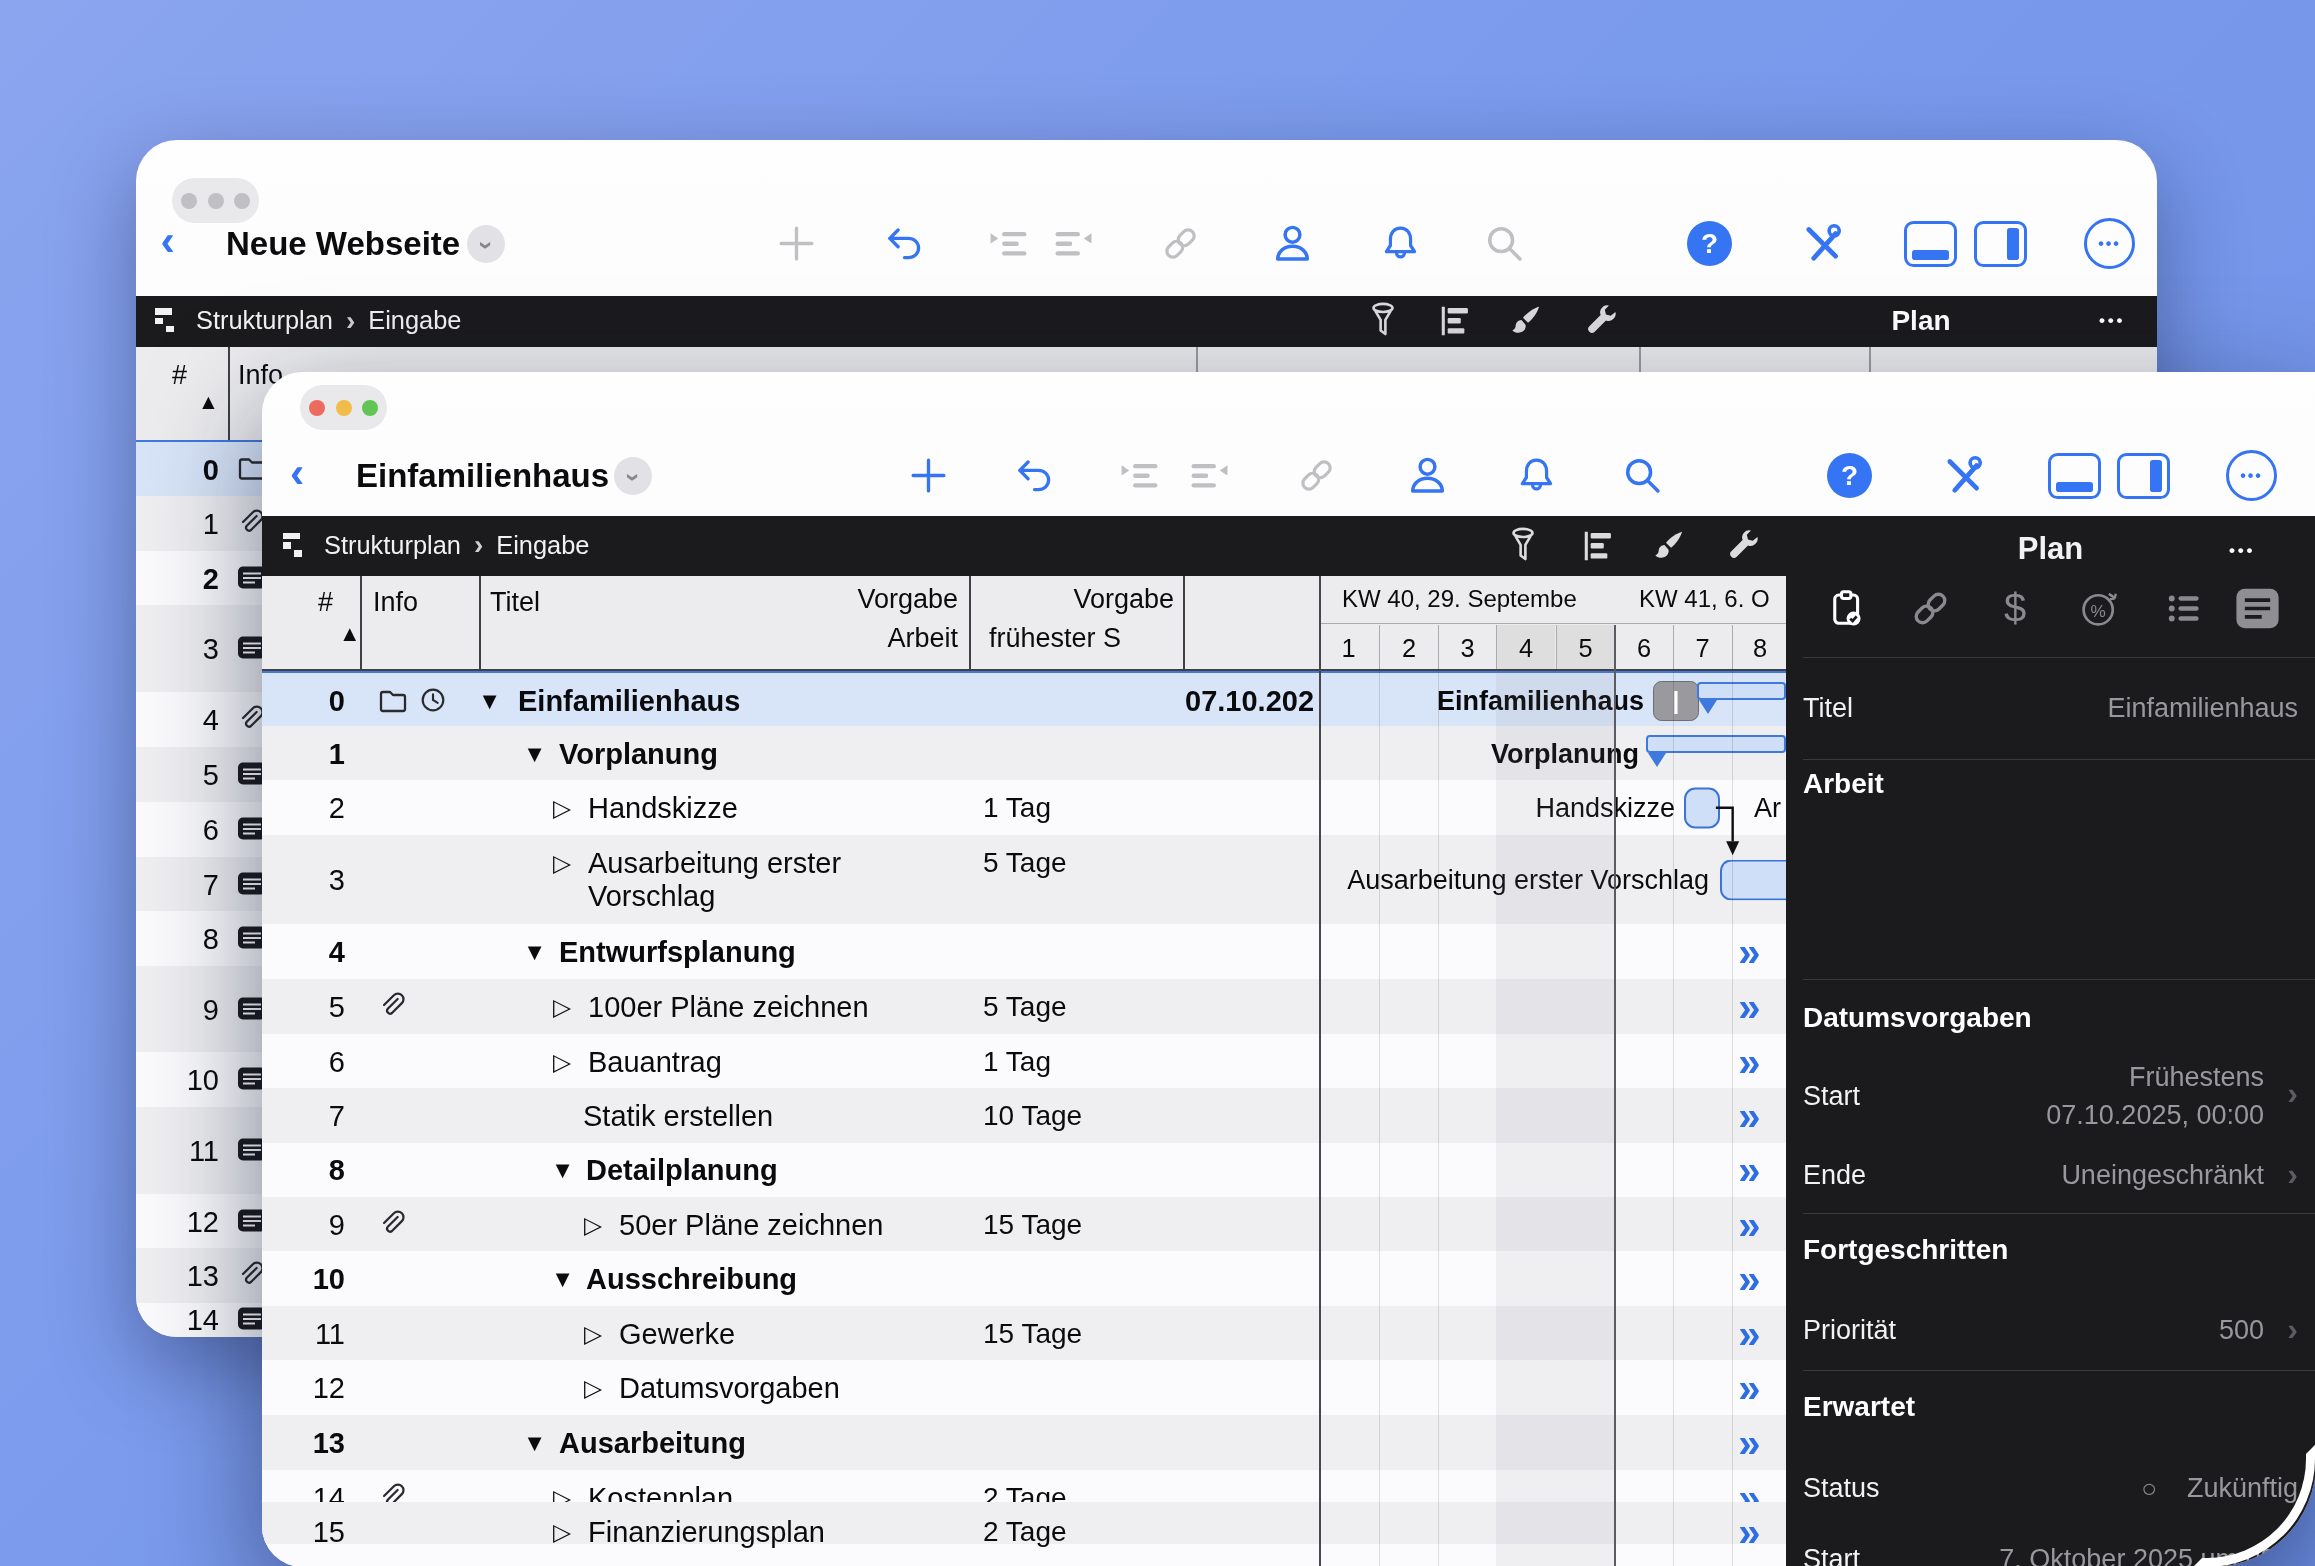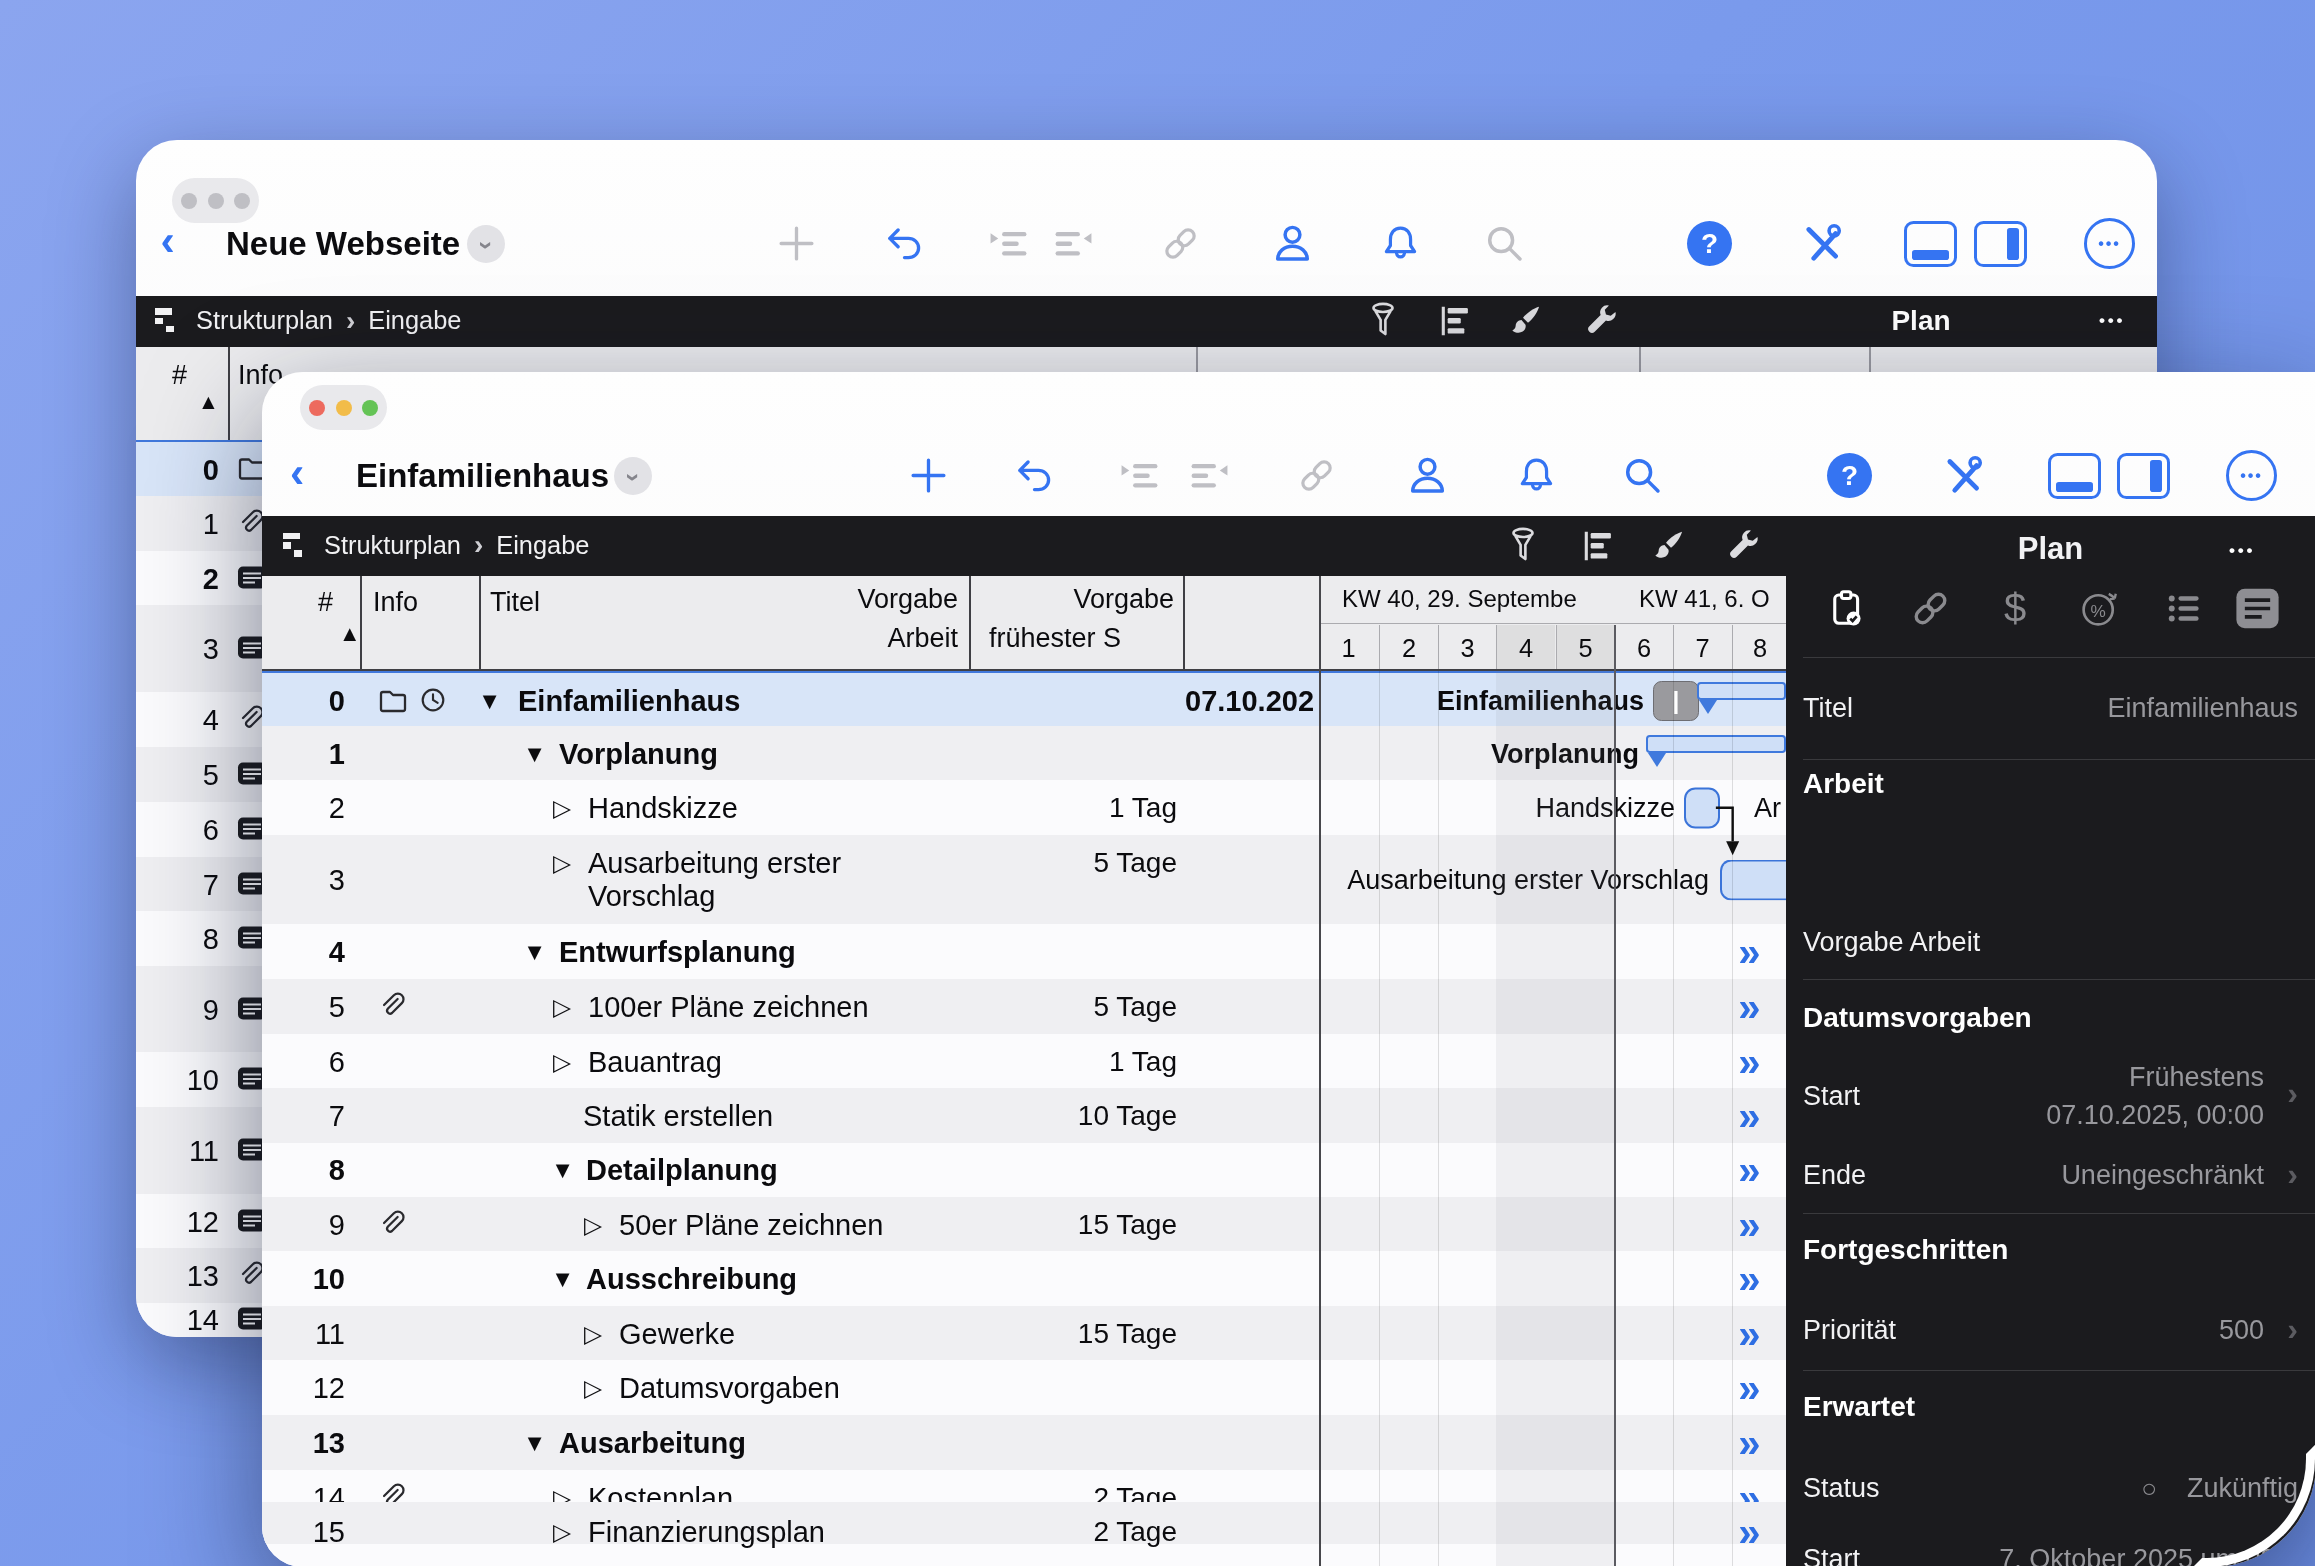--- a/index.html
+++ b/index.html
@@ -69,21 +69,21 @@
   .vlight{position:absolute;background:rgba(0,0,0,0.12)}
   .s0{background:#fbfbfd}.s1{background:#efeff2}
   .sel{background:#d8e5f8 !important;border-top:2.4px solid #4078dc;border-bottom:2.4px solid #4078dc}
   .fr,.br{position:absolute;left:0;width:100%}
   .c{position:absolute;top:50%;transform:translateY(-50%);white-space:nowrap;color:#0b0b0e}
   .num{left:0;width:83px;text-align:right;font-size:29px}
   .bold,.bold .c{font-weight:700}
   .mk{font-size:23.5px;color:#0b0b0e}
   .tt{font-size:29px}
   .tt2{font-size:29px;white-space:normal;line-height:1.15}
-  .dur{left:721px;width:194px;text-align:right;font-size:28px}
+  .dur{left:721px;width:194px;font-size:28px}
   .edate{left:923px;width:133px;overflow:hidden;font-weight:700;font-size:29px}
   .gl{text-align:right;font-size:27px}
   .gmore{left:1458px;width:56px;text-align:center;color:#2e6ee3;font-size:40px;font-weight:700;letter-spacing:-2.8px}
 
   
   .gbar{position:absolute;top:50%;transform:translateY(-50%);height:41px;background:#cfdff7;
         border:2.8px solid #3b74d9;border-radius:11.3px;box-sizing:border-box}
   .gsum{position:absolute;height:36px}
   .gsum .bar{position:absolute;left:0;right:0;top:0;height:18px;background:#cfdff7;border:2.8px solid #3f79dd;border-radius:3.8px;box-sizing:border-box}
   .gsum .tail{position:absolute;left:1.9px;top:18px;width:0;height:0;border-left:9.4px solid transparent;
@@ -704,23 +704,20 @@
       <span class="pdivider" style="top:141px"></span>
 
       <div class="abs" style="left:17px;top:171px;width:495px;height:45px">
         <span class="abs prow-label" style="left:0;top:5.6px">Titel</span>
         <span class="abs prow-value" style="right:0;top:5.6px;width:358px">Einfamilienhaus</span>
       </div>
       <span class="pdivider" style="top:243px"></span>
 
       <span class="abs psection" style="left:17px;top:252px">Arbeit</span>
 
-      <div class="abs" style="left:17px;top:407px;width:495px;height:45px">
-        <span class="abs prow-label" style="left:0;top:3.8px">Vorgabe Arbeit</span>
-      </div>
       <span class="pdivider" style="top:463px"></span>
 
       <span class="abs psection" style="left:17px;top:486px">Datumsvorgaben</span>
 
       <div class="abs" style="left:17px;top:546px;width:495px;height:72px">
         <span class="abs prow-label" style="left:0;top:19px">Start</span>
         <span class="abs prow-value" style="right:34px;top:0">Frühestens</span>
         <span class="abs prow-value" style="right:34px;top:38px">07.10.2025, 00:00</span>
         <span class="abs pchev" style="right:0;top:13px">›</span>
       </div>

